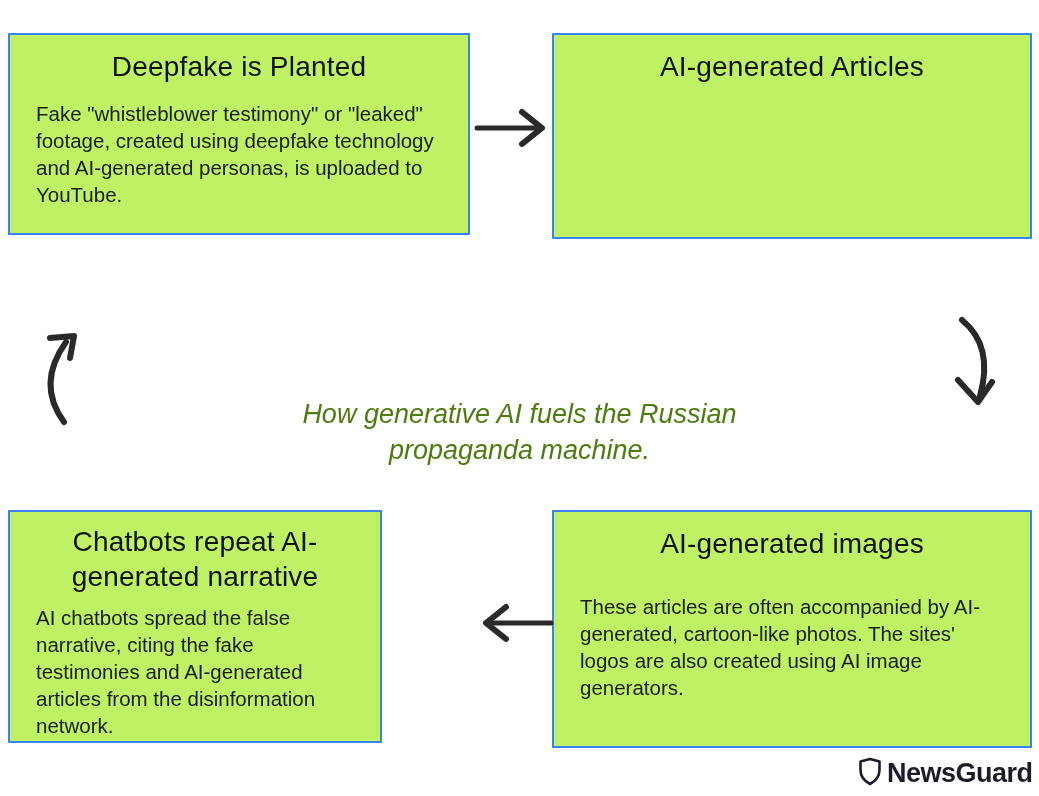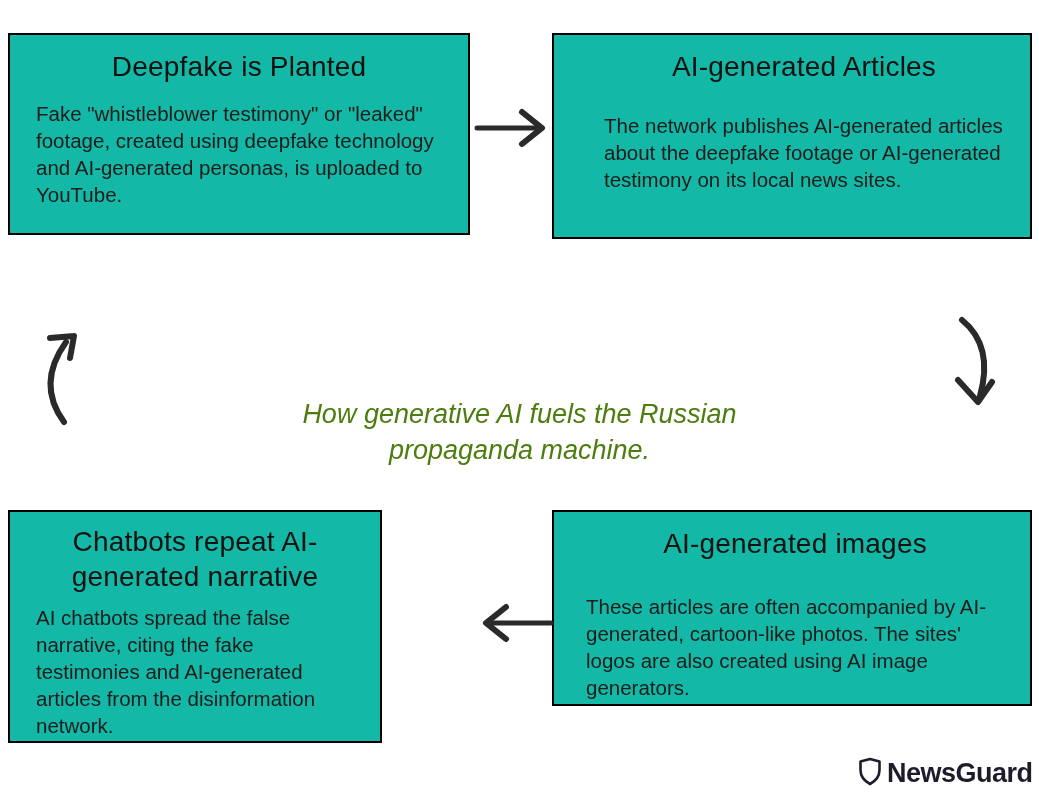--- a/index.html
+++ b/index.html
@@ -11,28 +11,28 @@
     position: relative;
     width: 1039px;
     height: 796px;
     background: #ffffff;
     font-family: "Liberation Sans", sans-serif;
     color: #1b1b1b;
     overflow: hidden;
   }
   .box {
     position: absolute;
-    background: #14b8a6;
-    border: 2px solid #000000;
+    background: #bef264;
+    border: 2px solid #3b82f6;
     box-sizing: border-box;
   }
   .box-tl { left: 8px;   top: 33px;  width: 462px; height: 202px; }
-  .box-tr { left: 552px; top: 33px;  width: 480px; height: 206px; padding-left: 24px; }
+  .box-tr { left: 552px; top: 33px;  width: 480px; height: 206px; }
   .box-bl { left: 8px;   top: 510px; width: 374px; height: 233px; }
-  .box-br { left: 552px; top: 510px; width: 480px; height: 196px; padding-left: 6px; }
+  .box-br { left: 552px; top: 510px; width: 480px; height: 238px; }
   .box-title {
     margin: 14px 20px 0 20px;
     text-align: center;
     font-size: 28px;
     font-weight: 400;
     letter-spacing: 0.2px;
     color: #111111;
     line-height: 1.25;
   }
   .box-bl .box-title { margin-top: 12px; max-width: 340px; margin-left: auto; margin-right: auto; }
@@ -98,21 +98,20 @@
 
 <div class="page">
 
   <div class="box box-tl">
     <div class="box-title">Deepfake is Planted</div>
     <div class="box-body">Fake "whistleblower testimony" or "leaked" footage, created using deepfake technology and AI-generated personas, is uploaded to YouTube.</div>
   </div>
 
   <div class="box box-tr">
     <div class="box-title">AI-generated Articles</div>
-    <div class="box-body">The network publishes AI-generated articles about the deepfake footage or AI-generated testimony on its local news sites.</div>
   </div>
 
   <div class="center-subtitle">How generative AI fuels the Russian propaganda machine.</div>
 
   <div class="box box-bl">
     <div class="box-title">Chatbots repeat AI-generated narrative</div>
     <div class="box-body">AI chatbots spread the false narrative, citing the fake testimonies and AI-generated articles from the disinformation network.</div>
   </div>
 
   <div class="box box-br">

